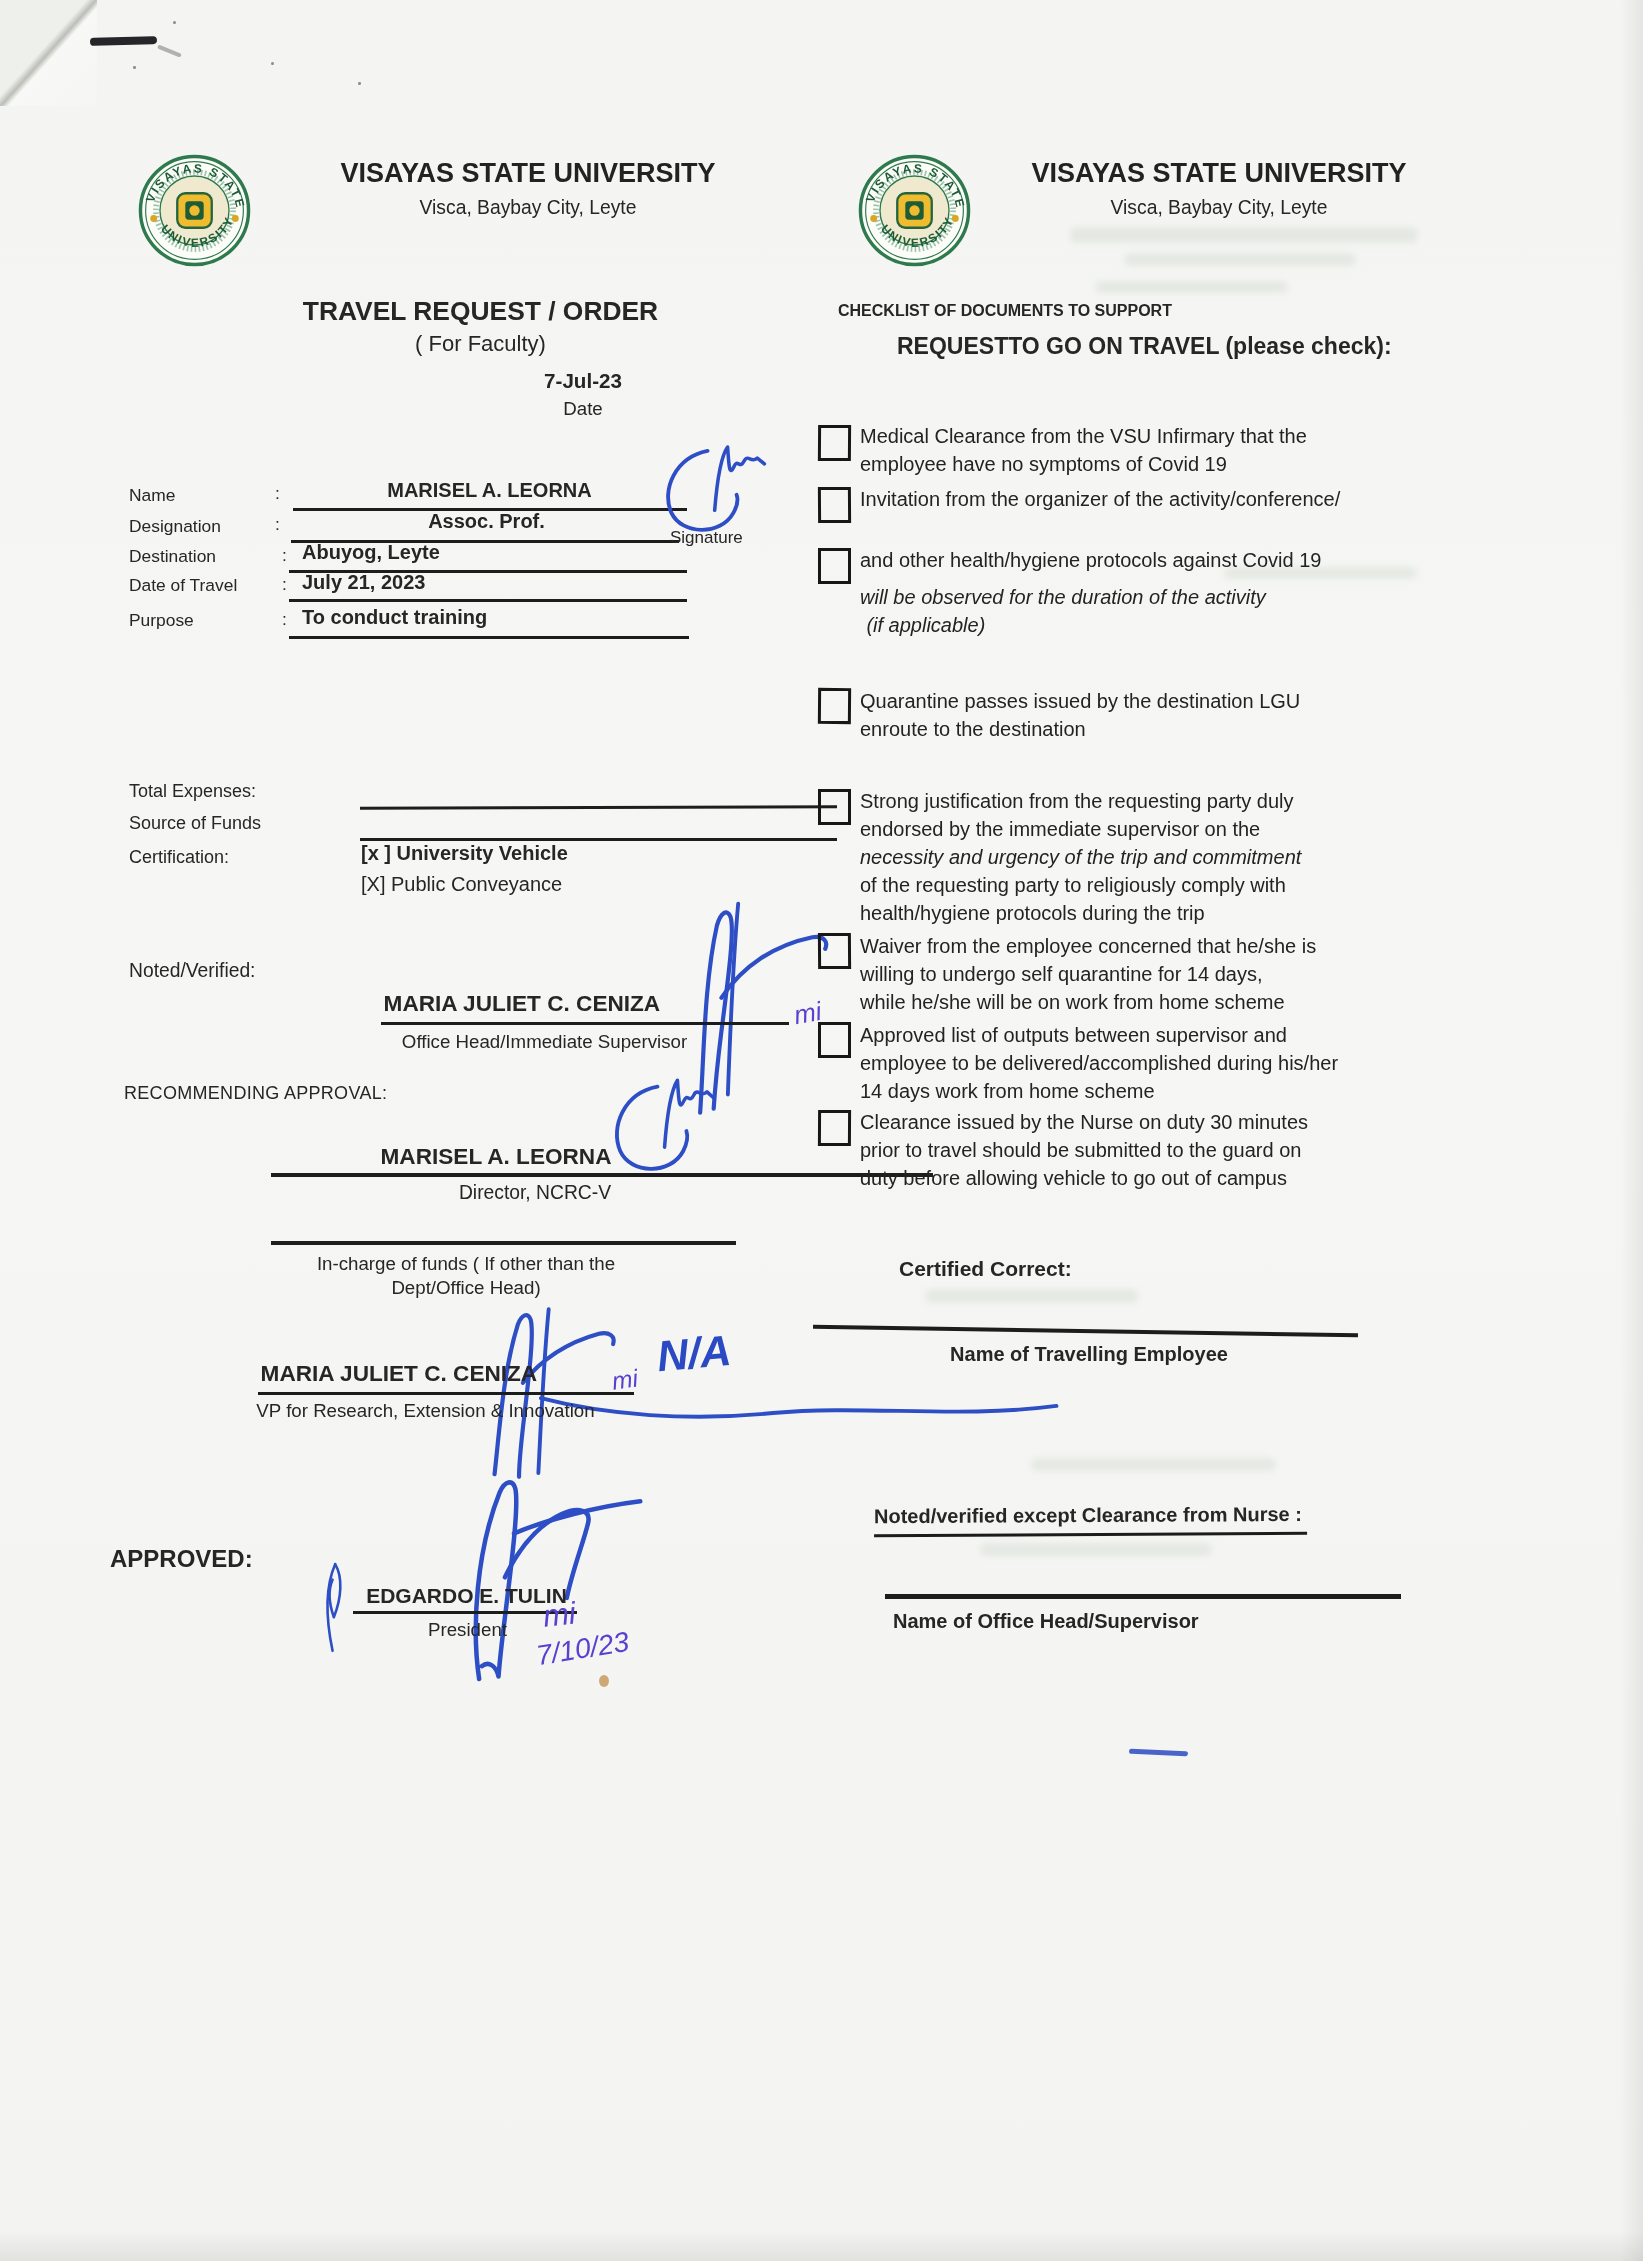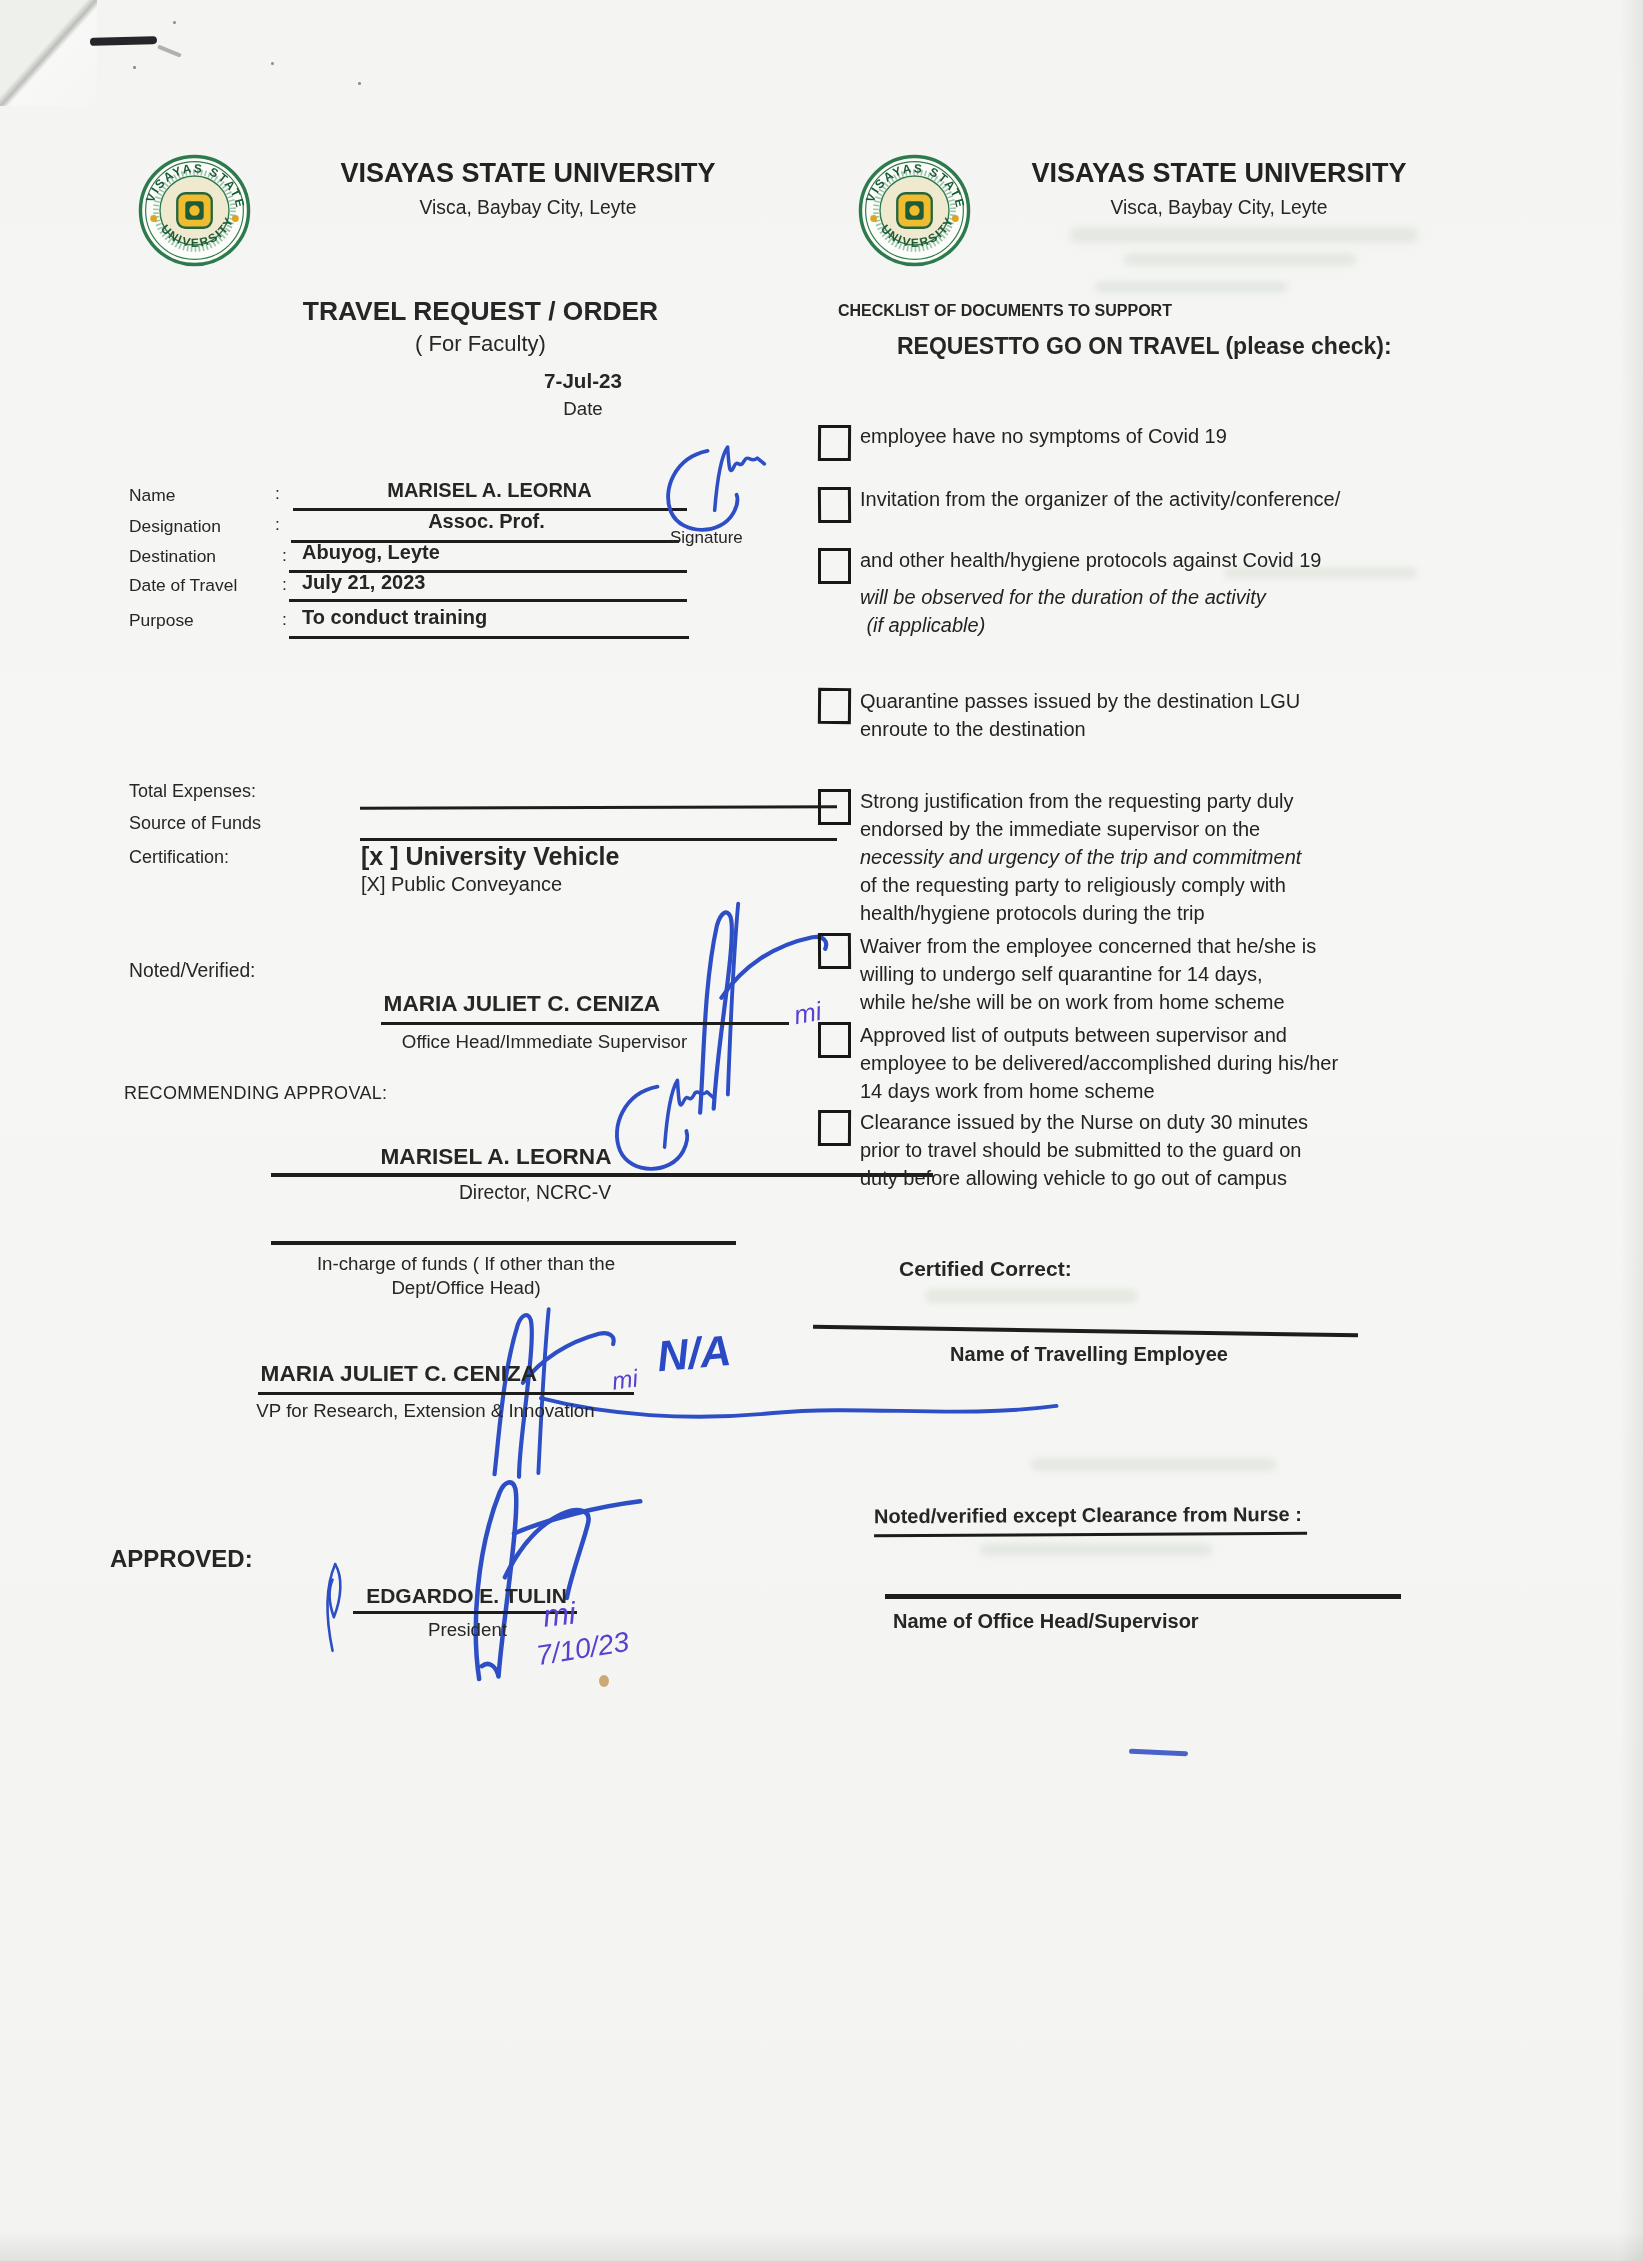--- a/index.html
+++ b/index.html
@@ -92,21 +92,21 @@
     <path d="M86,20 C36,30 14,80 30,116 C46,150 106,152 126,116 C132,105 134,96 131,88" stroke-width="6"></path>
     <path d="M97,112 C101,62 107,28 117,14 C119,38 119,62 127,44 C133,31 135,50 143,35 C149,24 153,40 163,31 L174,40" stroke-width="5.5"></path>
   </svg>
   <div class="abs" style="left:670px;top:528px;font-size:17px;">Signature</div>
 
   <div class="abs" style="left:129px;top:781px;font-size:18px;">Total Expenses:</div>
   <div class="rule" style="left:360px;top:806px;width:477px;height:3.2px;transform:rotate(-.2deg);"></div>
   <div class="abs" style="left:129px;top:813px;font-size:18px;">Source of Funds</div>
   <div class="rule" style="left:360px;top:838px;width:477px;height:3.2px;"></div>
   <div class="abs" style="left:129px;top:847px;font-size:18px;">Certification:</div>
-  <div class="abs b" style="left:361px;top:842px;font-size:25px;text-align:right;">[x ] University Vehicle</div>
+  <div class="abs b" style="left:361px;top:842px;font-size:20px;text-align:right;">[x ] University Vehicle</div>
   <div class="abs" style="left:361px;top:873px;font-size:20px;">[X] Public Conveyance</div>
 
   <div class="abs" style="left:129px;top:960px;font-size:19.3px;">Noted/Verified:</div>
   <svg class="sig" style="left:606px;top:901px;" width="216" height="213" viewBox="0 0 335 330">
     <path d="M146,328 C152,242 152,128 172,38 C178,17 188,12 193,24 C200,44 189,124 179,202 C173,250 169,292 167,322" stroke-width="6.5"></path>
     <path d="M179,150 C212,100 262,68 320,56 C337,53 345,62 340,74" stroke-width="6.5"></path>
     <path d="M205,4 C197,92 193,190 189,300" stroke-width="6"></path>
   </svg>
   <div class="abs b" style="left:381px;top:991px;font-size:22.6px;border-bottom:3.9px solid #1c1c1c;padding:0 129px 5.2px 2.6px;">MARIA JULIET C. CENIZA</div>
   <div class="abs vio i" style="left:794px;top:998px;font-size:26px;transform:rotate(-10deg);">mi</div>
@@ -178,20 +178,21 @@
   <div class="ghost" style="left:1224px;top:567px;width:193px;height:11.6px;"></div>
   <div class="ghost" style="left:925px;top:1289px;width:213px;height:14px;"></div>
   <div class="ghost" style="left:1031px;top:1458px;width:245px;height:13px;"></div>
   <div class="ghost" style="left:980px;top:1543px;width:232px;height:13px;"></div>
 
   <div class="abs b" style="left:838px;top:302px;font-size:16px;">CHECKLIST OF DOCUMENTS TO SUPPORT</div>
   <div class="abs b" style="left:897px;top:333px;font-size:23px;">REQUESTTO GO ON TRAVEL (please check):</div>
 
   <div class="cbx" style="left:818px;top:425px;transform:rotate(.4deg);"></div>
   <div class="clitem" style="top:422px;">
+    <div>Medical Clearance from the VSU Infirmary that the</div>
     <div>employee have no symptoms of Covid 19</div>
   </div>
 
   <div class="cbx" style="left:818px;top:487px;transform:rotate(-.4deg);"></div>
   <div class="clitem" style="top:485px;">
     <div>Invitation from the organizer of the activity/conference/</div>
   </div>
 
   <div class="cbx" style="left:818px;top:548px;"></div>
   <div class="clitem" style="top:546px;">

